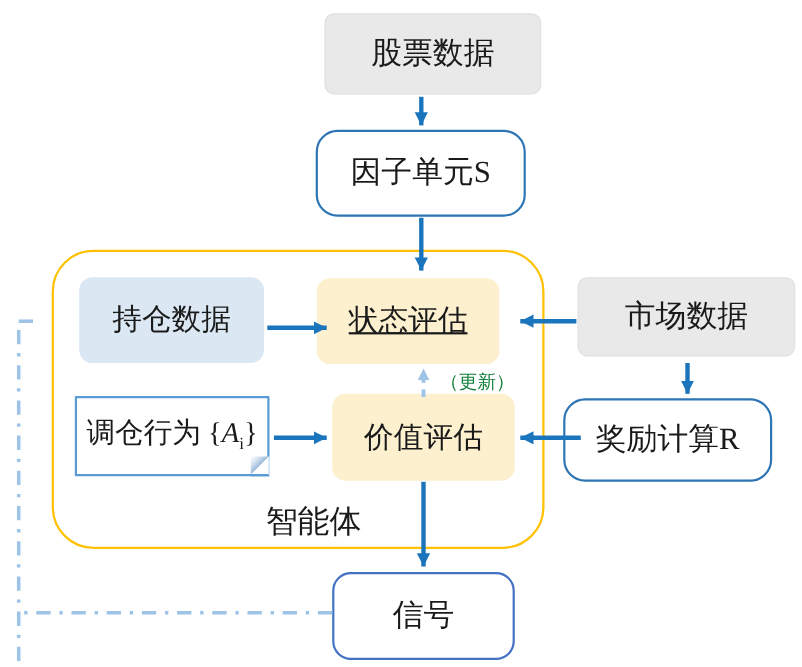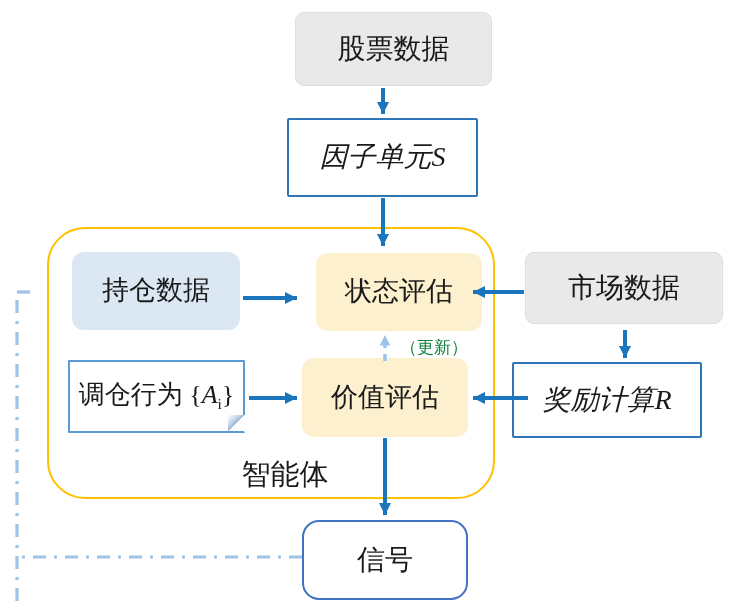--- a/index.html
+++ b/index.html
@@ -5,21 +5,21 @@
   html,body{margin:0;padding:0;background:#fff;}
   .stage{
     position:relative;width:729px;height:606px;background:#fff;overflow:hidden;
     font-family:"Liberation Serif","DejaVu Serif",serif;color:var(--text,#1a1a1a);
   }
   .node{
     position:absolute;display:flex;align-items:center;justify-content:center;
     box-sizing:border-box;text-align:center;line-height:1.1;
   }
   .gray-box{background:var(--gray-fill);border:1px solid #dedede;border-radius:9px;font-size:28px;}
-  .blue-border-box{background:#fff;border:2.5px solid var(--box-border-blue);border-radius:2px;font-size:28px;font-style:italic;}
+  .blue-border-box{background:#fff;border:2.5px solid var(--box-border-blue);border-radius:20px;font-size:28px;}
   .lightblue-box{background:var(--light-blue-fill);border-radius:12px;font-size:27px;}
   .cream-box{background:var(--cream-fill);border-radius:12px;font-size:27px;}
   .agent-frame{
     position:absolute;left:47px;top:227px;width:448px;height:272px;box-sizing:border-box;
     border:2.5px solid var(--agent-border-gold);border-radius:38px;background:transparent;z-index:1;
   }
   .inner{z-index:2;}
   .note-box{
     background:#fff;border:2px solid var(--note-border-blue);border-radius:1px;font-size:26px;
   }
@@ -59,21 +59,21 @@
   </div>
 
   <div class="node blue-border-box" style="left:287px;top:118px;width:191px;height:79px;">
     <span>因子单元S</span>
   </div>
 
   <div class="node lightblue-box inner" style="left:72px;top:252px;width:168px;height:78px;">
     <span>持仓数据</span>
   </div>
 
-  <div class="node cream-box inner" style="left:316px;top:253px;width:166px;height:78px;">
+  <div class="node cream-box inner" style="left:288px;top:253px;width:166px;height:78px;text-decoration:underline;">
     <span>状态评估</span>
   </div>
 
   <div class="node note-box inner" style="left:68px;top:360px;width:177px;height:73px;">
     <span><span>调仓行为 {</span><span class="var-i">A</span><sub>i</sub><span>}</span></span>
     <span class="fold-icon"></span>
   </div>
 
   <div class="node cream-box inner" style="left:302px;top:358px;width:166px;height:79px;align-items:center;">
     <span>价值评估</span>

